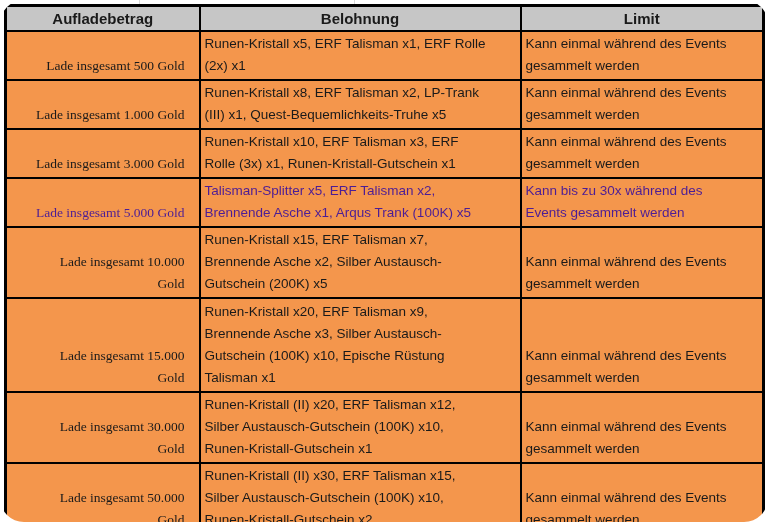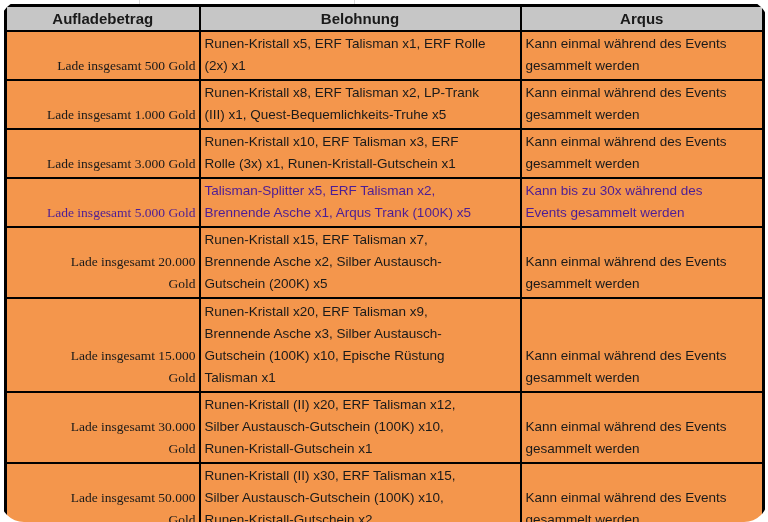--- a/index.html
+++ b/index.html
@@ -21,21 +21,21 @@
     table-layout: fixed;
     width: 758px;
     border: 3px solid #000000;
   }
   #reward-table th, #reward-table td {
     border: 2px solid #000000;
     background: #F4964C;
     font-size: 13.5px;
     line-height: 22px;
     vertical-align: bottom;
-    padding: 1px 3px 2px 4px;
+    padding: 1px 14px 2px 4px;
     white-space: pre-line;
     overflow: hidden;
   }
   #reward-table th {
     background: #C6C6C6;
     font-weight: bold;
     font-size: 15px;
     text-align: center;
     vertical-align: middle;
     padding: 0;
@@ -70,21 +70,21 @@
   <table id="reward-table">
     <colgroup>
       <col style="width:194px">
       <col style="width:321px">
       <col style="width:243px">
     </colgroup>
     <thead>
       <tr>
         <th>Aufladebetrag</th>
         <th>Belohnung</th>
-        <th>Arqus</th>
+        <th>Limit</th>
       </tr>
     </thead>
     <tbody>
       <tr class="r-2line">
         <td class="amount-cell">Lade insgesamt 500 Gold</td>
         <td class="reward-cell">Runen-Kristall x5, ERF Talisman x1, ERF Rolle
 (2x) x1</td>
         <td class="limit-cell">Kann einmal während des Events
 gesammelt werden</td>
       </tr>
@@ -103,21 +103,21 @@
 gesammelt werden</td>
       </tr>
       <tr class="r-2line highlight">
         <td class="amount-cell">Lade insgesamt 5.000 Gold</td>
         <td class="reward-cell">Talisman-Splitter x5, ERF Talisman x2,
 Brennende Asche x1, Arqus Trank (100K) x5</td>
         <td class="limit-cell">Kann bis zu 30x während des
 Events gesammelt werden</td>
       </tr>
       <tr class="r-3line">
-        <td class="amount-cell">Lade insgesamt 20.000
+        <td class="amount-cell">Lade insgesamt 10.000
 Gold</td>
         <td class="reward-cell">Runen-Kristall x15, ERF Talisman x7,
 Brennende Asche x2, Silber Austausch-
 Gutschein (200K) x5</td>
         <td class="limit-cell">Kann einmal während des Events
 gesammelt werden</td>
       </tr>
       <tr class="r-4line">
         <td class="amount-cell">Lade insgesamt 15.000
 Gold</td>

